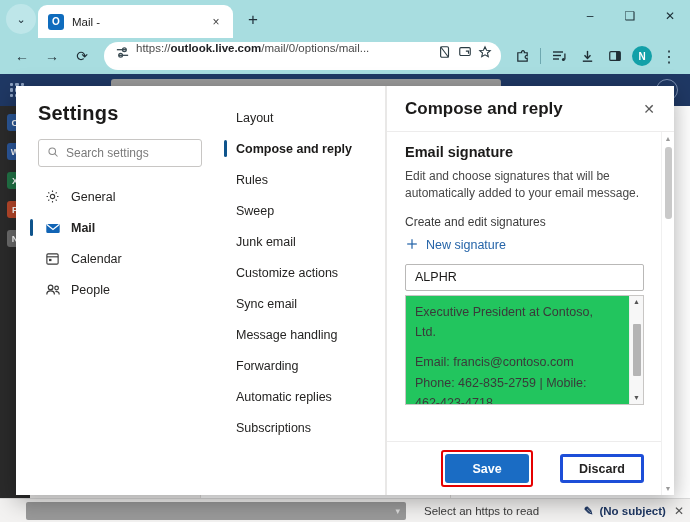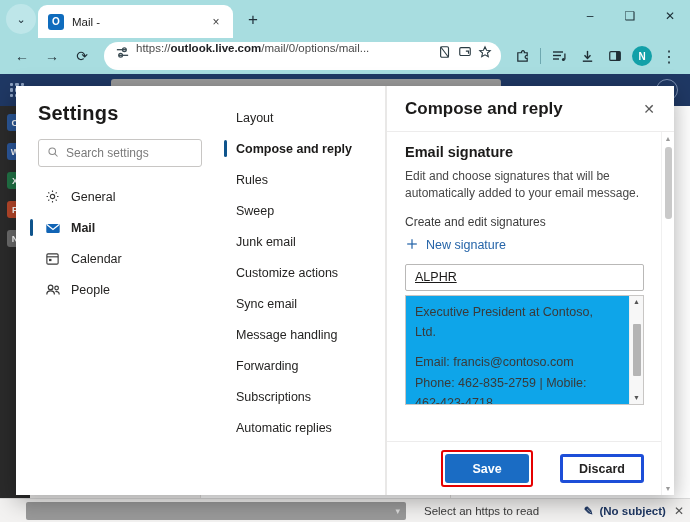--- a/index.html
+++ b/index.html
@@ -244,25 +244,25 @@
   .sec-desc { font-size: 12px; color: #474747; line-height: 1.45; margin-bottom: 12px; }
   .sec-sub { font-size: 12px; color: #3b3b3b; margin-bottom: 8px; }
   .new-sig {
     display: flex; align-items: center; gap: 7px;
     color: #2564a8; font-size: 12.5px; margin-bottom: 10px;
   }
   .sig-name {
     height: 27px; border: 1px solid #b9b8b7; border-radius: 2px;
     display: flex; align-items: center; padding: 0 9px;
     font-size: 12.5px; color: #1b1a19;
-    background: #fff; margin-bottom: 4px; text-decoration: underline;
+    background: #fff; margin-bottom: 4px;
   }
   .sig-editor {
     border: 1px solid #c8c6c4;
-    height: 110px; background: #0ea5e9; position: relative;
+    height: 110px; background: #22c55e; position: relative;
     padding: 6px 22px 0 9px; overflow: hidden;
   }
   .sig-line { font-size: 12.5px; color: #3a3a3a; line-height: 1.65; }
   .sig-gap { height: 9px; }
   
   .ed-sb {
     position: absolute; right: 0; top: 0; bottom: 0; width: 14px;
     background: #f7f7f7; border-left: 1px solid #ededed;
     display: flex; flex-direction: column; align-items: center;
   }
@@ -499,22 +499,22 @@
     <div class="dlg-sub">
       <div class="sub-item">Layout</div>
       <div class="sub-item sel">Compose and reply</div>
       <div class="sub-item">Rules</div>
       <div class="sub-item">Sweep</div>
       <div class="sub-item">Junk email</div>
       <div class="sub-item">Customize actions</div>
       <div class="sub-item">Sync email</div>
       <div class="sub-item">Message handling</div>
       <div class="sub-item">Forwarding</div>
+      <div class="sub-item">Automatic replies</div>
       <div class="sub-item">Subscriptions</div>
-      <div class="sub-item">Automatic replies</div>
     </div>
 
     <div class="dlg-detail">
 
       <div class="detail-head">
         <div class="detail-title">Compose and reply</div>
         <div class="detail-close">✕</div>
       </div>
 
       <div class="detail-body">

